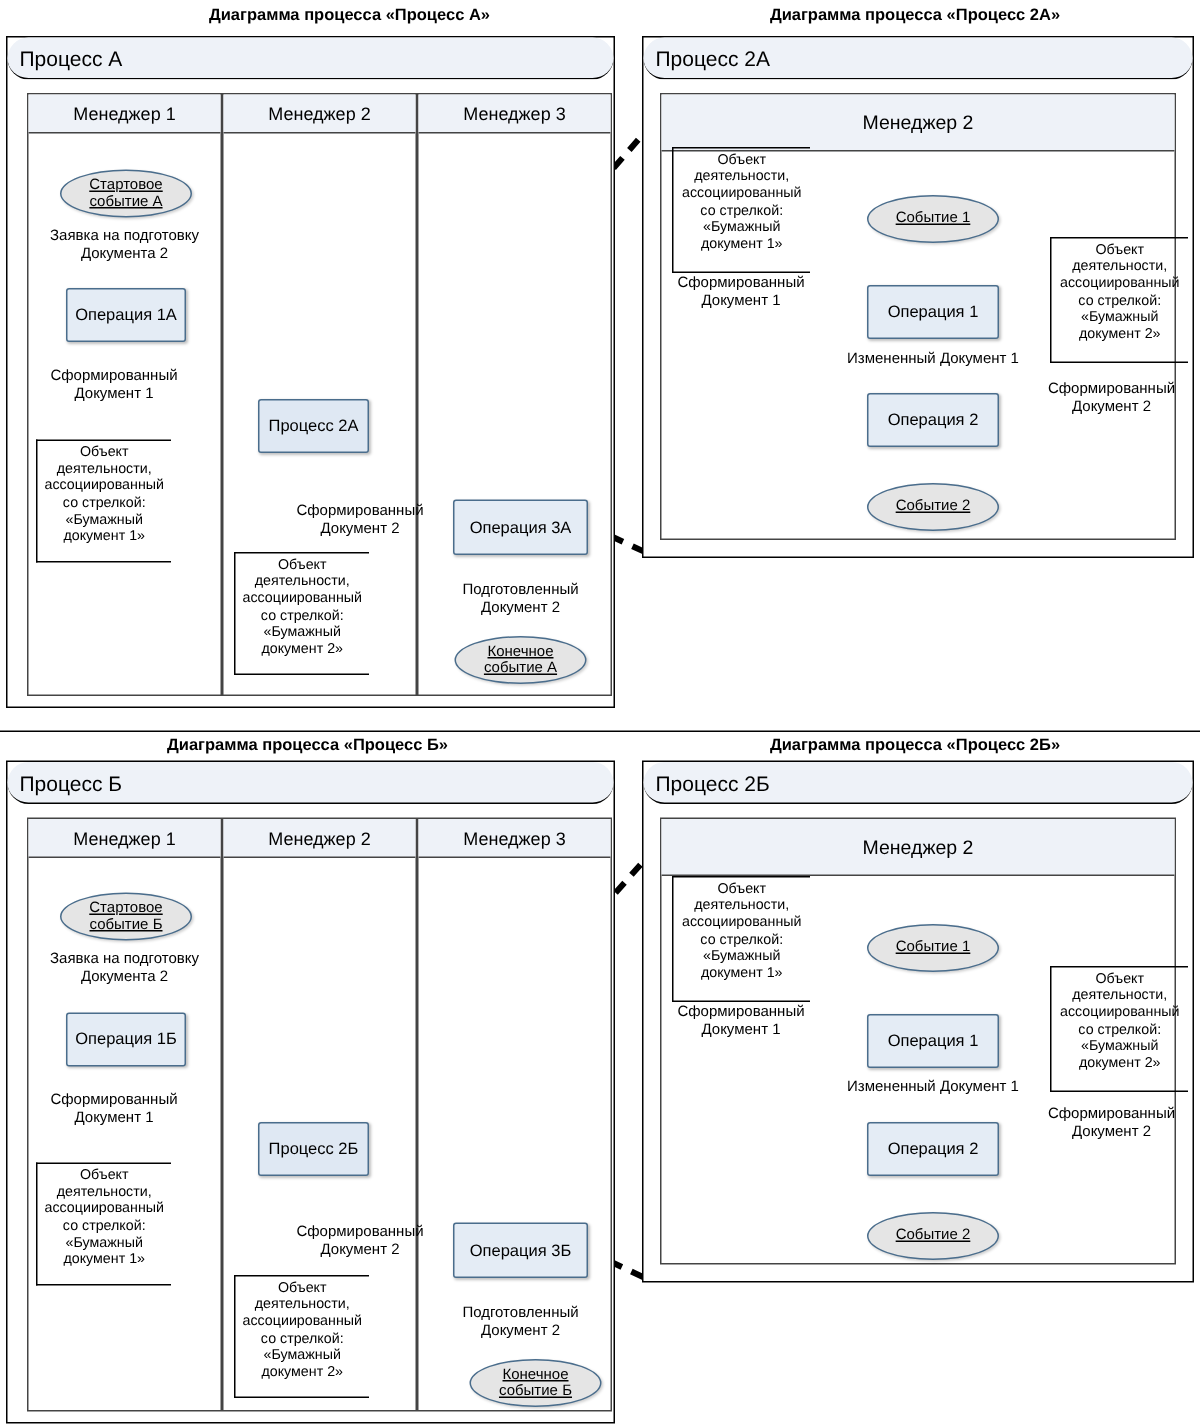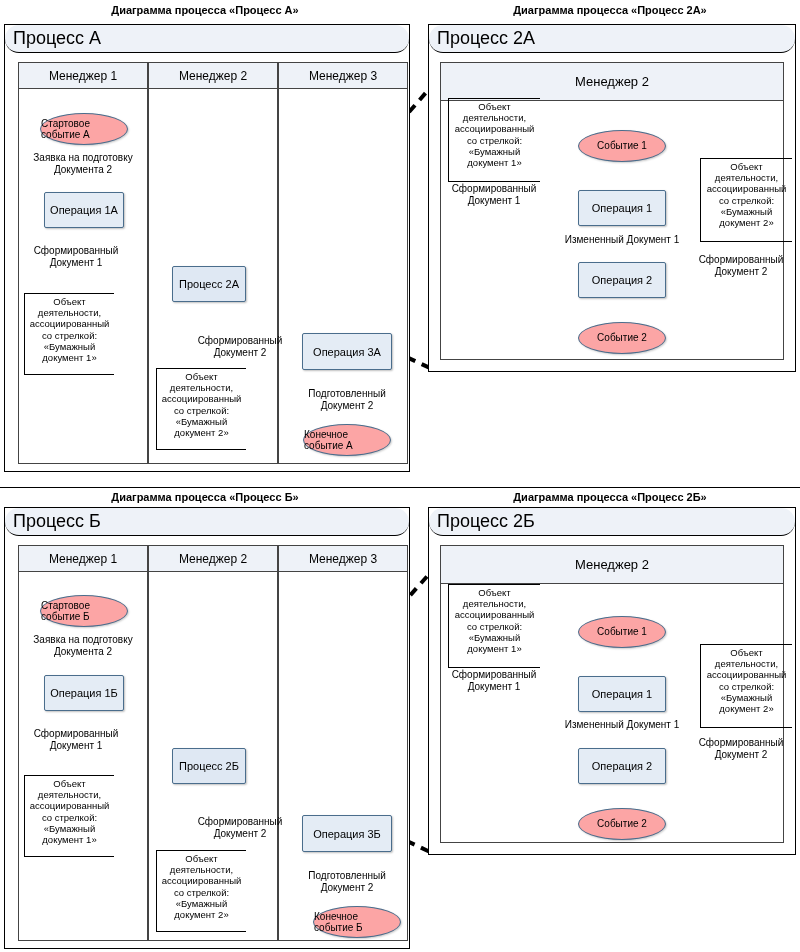--- a/index.html
+++ b/index.html
@@ -28,21 +28,21 @@
     box-sizing: border-box;
   }
   .pool-header {
     position: absolute;
     left: 0; top: 0;
     right: 0;
     height: 28px;
     background: #eef2f8;
     border-bottom: 1px solid #000;
     box-sizing: border-box;
-    font-size: 18px;
+    font-size: 14px;
     display: flex;
     align-items: center;
     padding-left: 8px;
     border-radius: 14px;
   }
   .lane {
     position: absolute;
     box-sizing: border-box;
     border: 1px solid #444;
     background: #fff;
@@ -82,29 +82,30 @@
     align-items: center;
     justify-content: center;
     text-align: center;
     font-size: 11px;
     box-shadow: 1px 1px 2px rgba(0,0,0,0.25);
   }
   .event {
     position: absolute;
     box-sizing: border-box;
     border: 1px solid #4a6d8c;
-    background: #fca5a5;
+    background: #e5e5e5;
     border-radius: 50% / 50%;
     display: flex;
     align-items: center;
     justify-content: center;
-    text-align: left;
+    text-align: center;
     font-size: 10px;
     line-height: 1.15;
     box-shadow: 1px 1px 2px rgba(0,0,0,0.2);
+    text-decoration: underline;
   }
   .lbl {
     position: absolute;
     font-size: 10px;
     line-height: 1.15;
     text-align: center;
     white-space: pre-line;
   }
   .note {
     position: absolute;
@@ -192,21 +193,21 @@
   <path d="M668,766 L790,766" stroke="#5b87ad" stroke-width="1.2" fill="none" marker-end="url(#arrow)"></path>
   <path d="M540,587 L540,694" stroke="#5b87ad" stroke-width="1.2" fill="none"></path>
   <path d="M700,690 L700,645" stroke="#555" stroke-width="1" fill="none"></path>
 
   <path d="M262,763 L430,573" stroke="#000" stroke-width="4" stroke-dasharray="9,7" fill="none"></path>
   <path d="M262,772 L430,852" stroke="#000" stroke-width="4" stroke-dasharray="9,7" fill="none"></path>
 </svg>
 
 <div class="divider" style="top:487px;"></div>
 
-<div class="diagram-title" style="left:0; top:4px; width:410px;">Диаграмма процесса «Процесс А»</div>
+<div class="diagram-title" style="left:0; top:4px; width:410px;padding-left:28px;">Диаграмма процесса «Процесс А»</div>
 
 <div class="pool" style="left:4px; top:24px; width:406px; height:448px;">
   <div class="pool-header">Процесс А</div>
 </div>
 
 <div class="lane" style="left:18px; top:62px; width:130px; height:402px;">
   <div class="lane-title">Менеджер 1</div>
 </div>
 <div class="lane" style="left:148px; top:62px; width:130px; height:402px;">
   <div class="lane-title">Менеджер 2</div>

